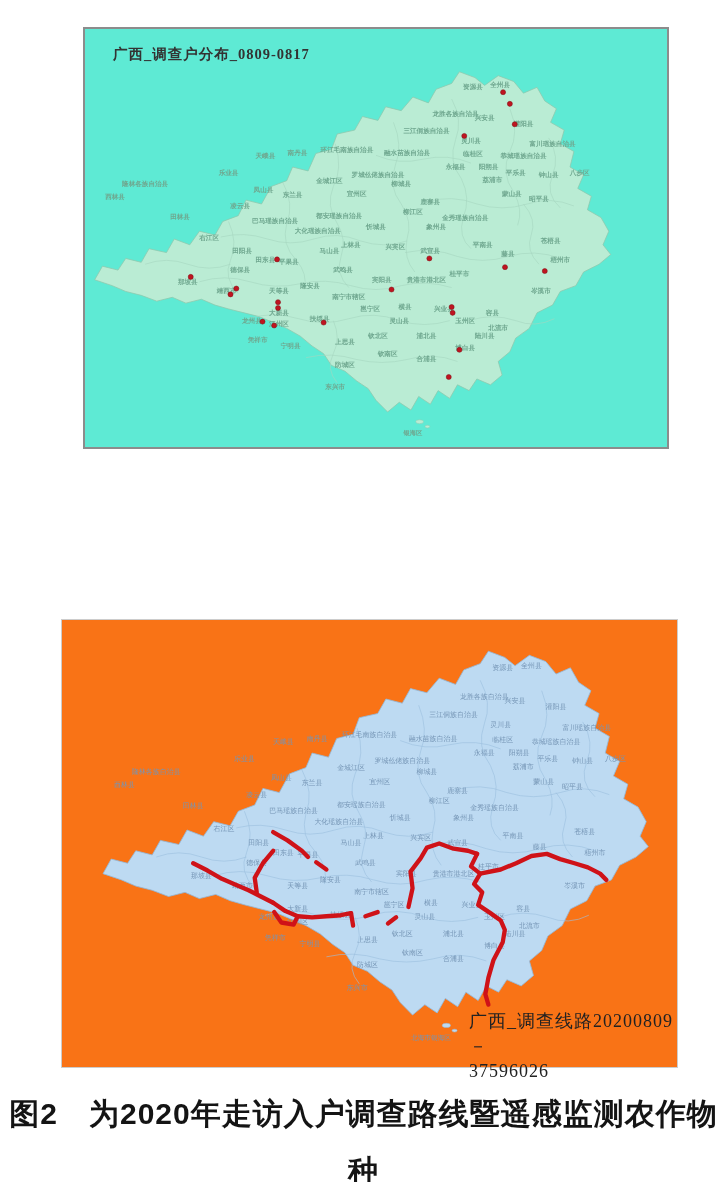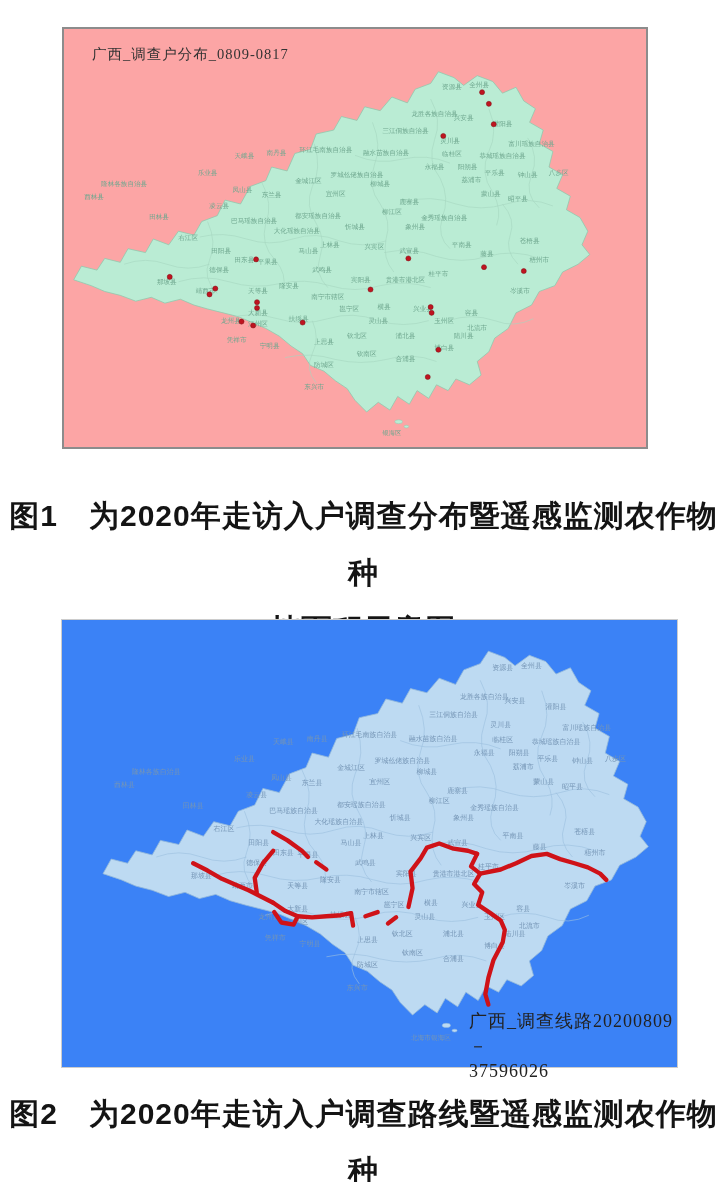--- a/index.html
+++ b/index.html
@@ -1,31 +1,31 @@
 <!DOCTYPE html>
 <html style="--m1-fill: #baecd4; --m1-stroke: #8fc9ae; --m1-line: #a5d5bf; --m1-label: #6fa78f; --m2-fill: #bddaf2; --m2-stroke: #93b9da; --m2-line: #9cc0de; --m2-label: #7595b5; --dot: #bf1420; --route: #cf1218; --box1-border: #8c8c8c; --box2-border: #cccccc; --title-color: #333333; --caption-color: #141414;"><head>
 <meta charset="utf-8">
 <style>
   html,body{margin:0;padding:0;background:#ffffff;}
   .page{position:relative;width:727px;height:1182px;background:#fff;overflow:hidden;
         font-family:"Liberation Sans",sans-serif;}
   
-  .fig1-box{position:absolute;left:62px;top:27px;width:582px;height:418px;
-            border:2px solid var(--box1-border);background:#fca5a5;}
+  .fig1-box{position:absolute;left:83px;top:27px;width:582px;height:418px;
+            border:2px solid var(--box1-border);background:#5eead4;font-weight:bold;}
   .map-title{position:absolute;left:28px;top:16px;font-family:"Liberation Serif",serif;
              font-size:14.5px;letter-spacing:1px;color:var(--title-color);white-space:nowrap;}
   .fig1-box svg,.fig2-box svg{position:absolute;left:0;top:0;width:100%;height:100%;}
   
   .caption{position:absolute;left:0;width:727px;text-align:center;color:var(--caption-color);
            font-weight:bold;font-size:30px;line-height:57px;letter-spacing:1px;}
   #caption1{top:487px;}
   #caption2{top:1085px;}
   
   .fig2-box{position:absolute;left:61px;top:619px;width:615px;height:447px;
-            border:1px solid var(--box2-border);background:#3b82f6;}
+            border:1px solid var(--box2-border);background:#f97316;}
   .map2-label{position:absolute;left:407px;top:389px;font-family:"Liberation Serif",serif;
               font-size:18px;line-height:25px;letter-spacing:1px;color:#222;}
   
   .province1{fill:var(--m1-fill);stroke:var(--m1-stroke);stroke-width:0.8;}
   .province2{fill:var(--m2-fill);stroke:var(--m2-stroke);stroke-width:0.8;}
   .borders1 path{fill:none;stroke:var(--m1-line);stroke-width:0.6;}
   .borders2 path{fill:none;stroke:var(--m2-line);stroke-width:0.6;}
   .labels1 text{fill:var(--m1-label);font-size:6.8px;font-family:"Liberation Sans",sans-serif;text-anchor:middle;}
   .labels2 text{fill:var(--m2-label);font-size:6.8px;font-family:"Liberation Sans",sans-serif;text-anchor:middle;}
   .dots circle{fill:var(--dot);stroke:#7d0c12;stroke-width:0.5;}
@@ -176,24 +176,20 @@
             <circle cx="375" cy="358" r="2.6"></circle>
           </g>
         <ellipse class="isl1" cx="345" cy="404" rx="4" ry="2"></ellipse>
         <ellipse class="isl1" cx="353" cy="409" rx="2.5" ry="1.4"></ellipse>
         <text class="island-lbl1" x="338" y="418">银海区</text>
       </g>
     </svg>
     <div class="map-title">广西_调查户分布_0809-0817</div>
   </div>
 
-  <div class="caption" id="caption1">
-    <div>图1　为2020年走访入户调查分布暨遥感监测农作物种</div>
-    <div>植面积示意图</div>
-  </div>
 
   <div class="fig2-box">
     <svg viewBox="0 0 600 430" preserveAspectRatio="none">
       <g transform="translate(30,-14)">
         <path class="province2" d="M10,258 L18,244 34,248 42,236 58,240 66,226 84,230 92,216 108,222 118,208 134,212 142,198 158,192 166,176 182,180 192,162 208,156 214,142 230,146 238,128 254,124 260,108 278,104 286,90 302,94 310,80 326,84 338,70 354,76 362,62 378,56 386,44 402,50 412,58 426,48 442,54 452,66 466,60 474,74 486,82 480,96 494,104 490,118 504,126 500,142 514,150 508,164 522,172 518,186 532,194 540,208 534,222 542,232 530,242 514,250 506,264 490,270 482,284 466,292 458,308 444,318 438,332 426,342 430,356 418,366 404,360 396,372 384,366 376,380 364,372 356,386 344,378 336,392 324,384 312,394 300,382 292,370 280,362 268,352 254,346 246,334 234,326 222,316 208,308 194,302 180,296 164,292 148,288 134,284 120,278 104,282 90,276 74,280 58,274 42,270 28,264 Z"></path>
         <g class="borders2">
             <path d="M148,198 q10,22 2,40 q-8,18 8,34"></path>
             <path d="M204,158 q12,22 4,42 q-6,22 10,38 q12,14 8,30"></path>
             <path d="M258,118 q8,26 -2,44 q-8,20 4,38 q10,16 4,34 q-6,18 8,32"></path>
             <path d="M318,96 q10,24 2,44 q-8,22 6,40 q12,18 6,36 q-4,20 8,34"></path>

